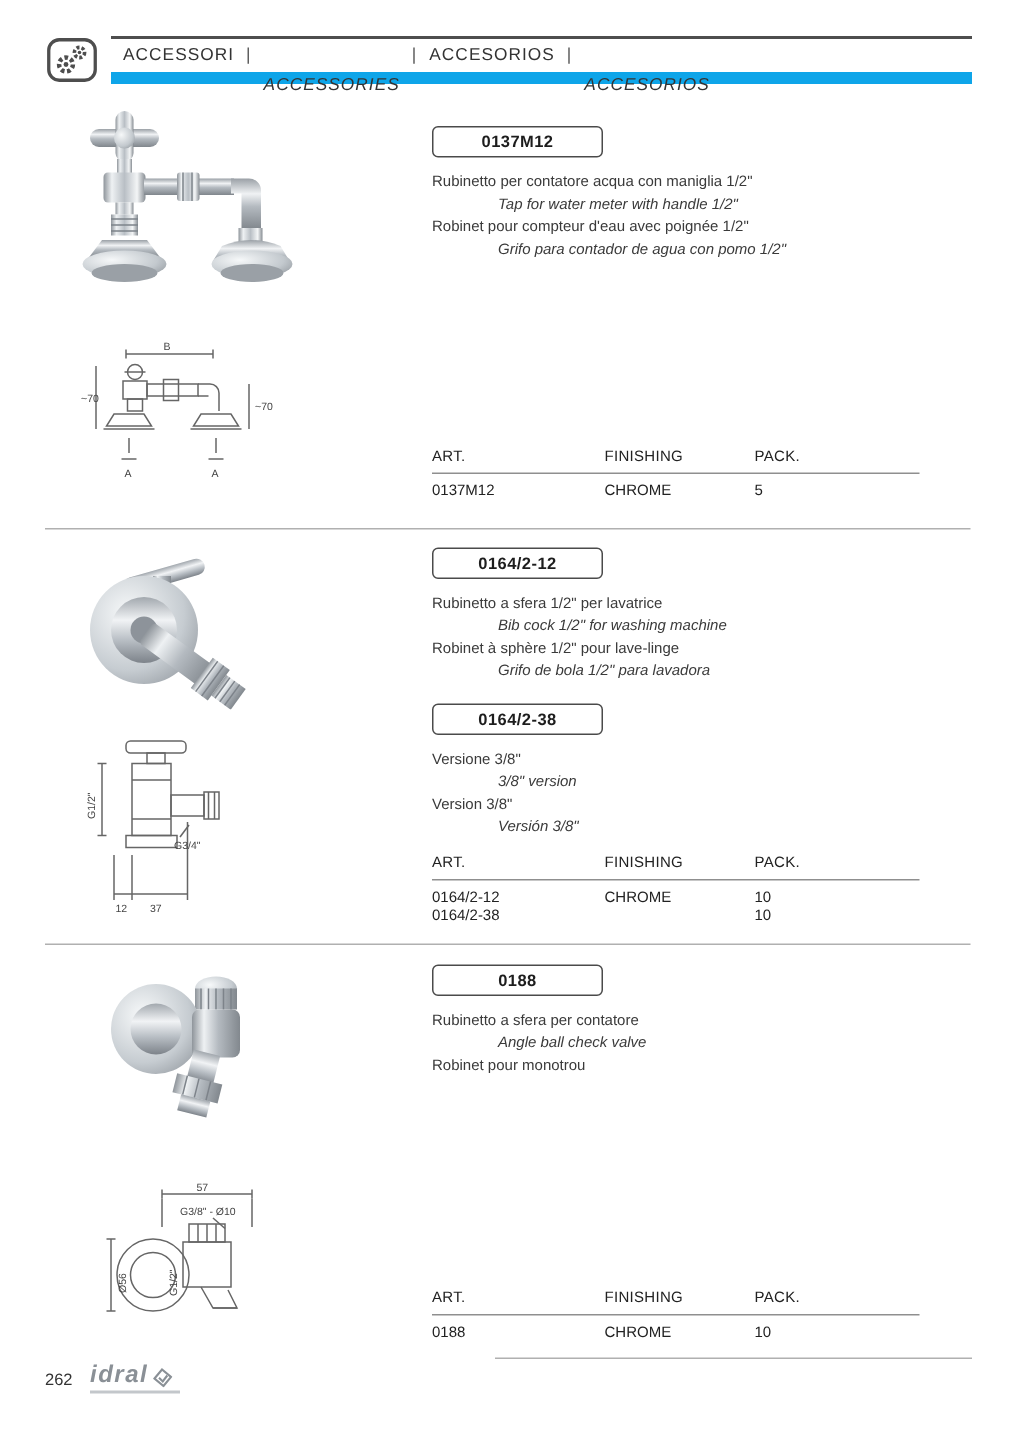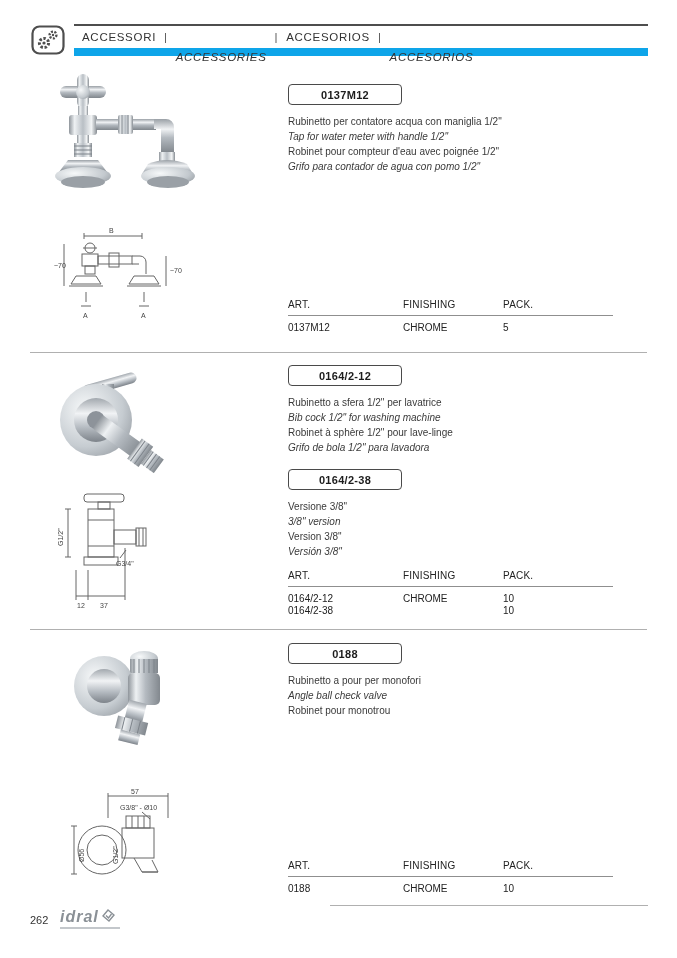--- a/index.html
+++ b/index.html
@@ -32,37 +32,37 @@
   .s3 .drawing { left:38px; top:158px; }
   .drawing text { font-size:7px; fill:#444; font-family:"Liberation Sans", sans-serif; }
 
   .info { position:absolute; left:258px; width:345px; }
   .s1 .info { top:26px; }
   .s2 .info { top:12px; }
   .s3 .info { top:13px; }
 
   .code-box { width:114px; height:21px; border:1px solid #4a4a4a; border-radius:4px; display:flex; align-items:center; justify-content:center; font-weight:bold; font-size:11px; letter-spacing:.3px; color:#1d1d1d; background:#fff; }
   .descs { margin-top:9px; font-size:10px; line-height:15px; color:#3a3a3a; }
-  .desc-line.italic { font-style:italic; }
+  .desc-line.italic { font-style:italic;margin-left:44px; }
   .code-box.second { margin-top:14px; }
 
   .spec-table { position:absolute; left:258px; width:325px; font-size:10px; color:#222; }
   .s1 .spec-table { bottom:18px; }
   .s2 .spec-table { bottom:12px; }
   .s3 .spec-table { bottom:10px; }
   .t-head { display:grid; grid-template-columns:115px 100px 1fr; padding-bottom:5px; letter-spacing:.2px; }
   .t-rows { border-top:1px solid #8f8f8f; padding-top:6px; }
   .t-row  { display:grid; grid-template-columns:115px 100px 1fr; line-height:12px; }
 
   
   .footer-rule { position:absolute; top:905px; left:330px; right:29px; border-top:1px solid #b0b0b0; }
   .footer { position:absolute; left:30px; right:29px; top:908px; height:40px; }
   .page-num { position:absolute; left:0; top:6px; font-size:11px; color:#333; }
   .brand { position:absolute; left:30px; top:1px; display:flex; flex-direction:column; }
-  .brand-word { font-size:16px; font-weight:bold; font-style:italic; letter-spacing:1px; color:#8a9096; line-height:16px; display:flex; align-items:flex-start; gap:3px; }
+  .brand-word { font-size:16px; font-weight:bold; font-style:italic; letter-spacing:1px; color:#8a9096; line-height:16px; display:flex; align-items:flex-end; gap:3px; }
   .brand-tagline-bar { margin-top:2px; width:60px; height:2px; background:#c3c7cb; }
   .footer-note { position:absolute; right:0; top:7px; font-size:9px; color:#333; }
 </style>
 </head>
 <body>
 
 <div class="page">
 
   <div class="header">
     <div class="hdr-icon">
@@ -382,21 +382,21 @@
         <text transform="translate(16 74) rotate(-90)">Ø56</text>
         <text transform="translate(50 76) rotate(-90)">G1/2"</text>
       </svg>
     </div>
 
     <div class="info">
       <div class="code-box">
         <span>0188</span>
       </div>
       <div class="descs">
-        <div class="desc-line">Rubinetto a pour per monofori</div>
+        <div class="desc-line">Rubinetto a sfera per contatore</div>
         <div class="desc-line italic">Angle ball check valve</div>
         <div class="desc-line">Robinet pour monotrou</div>
       </div>
     </div>
 
     <div class="spec-table">
       <div class="t-head">
         <span>ART.</span>
         <span>FINISHING</span>
         <span>PACK.</span>

